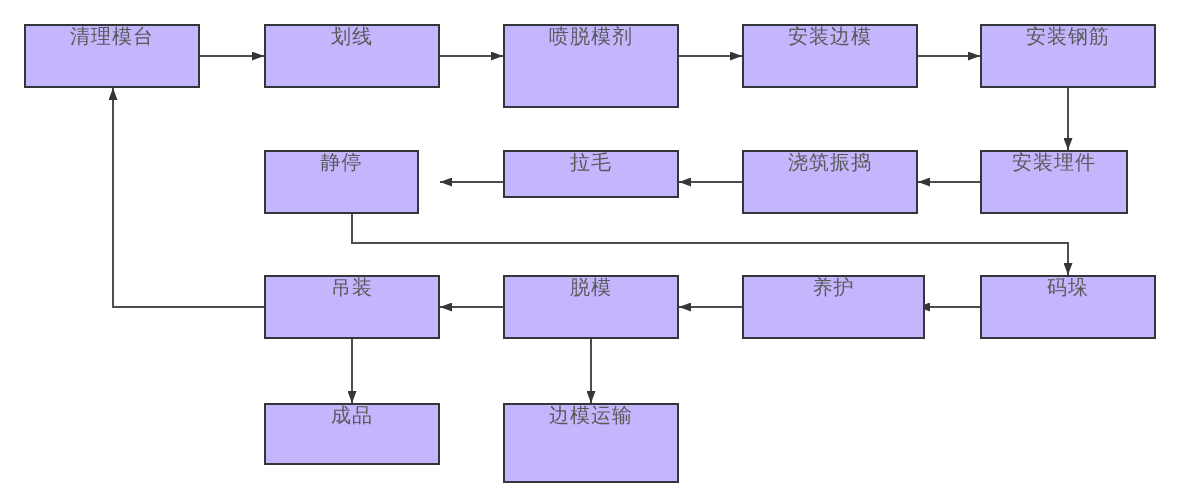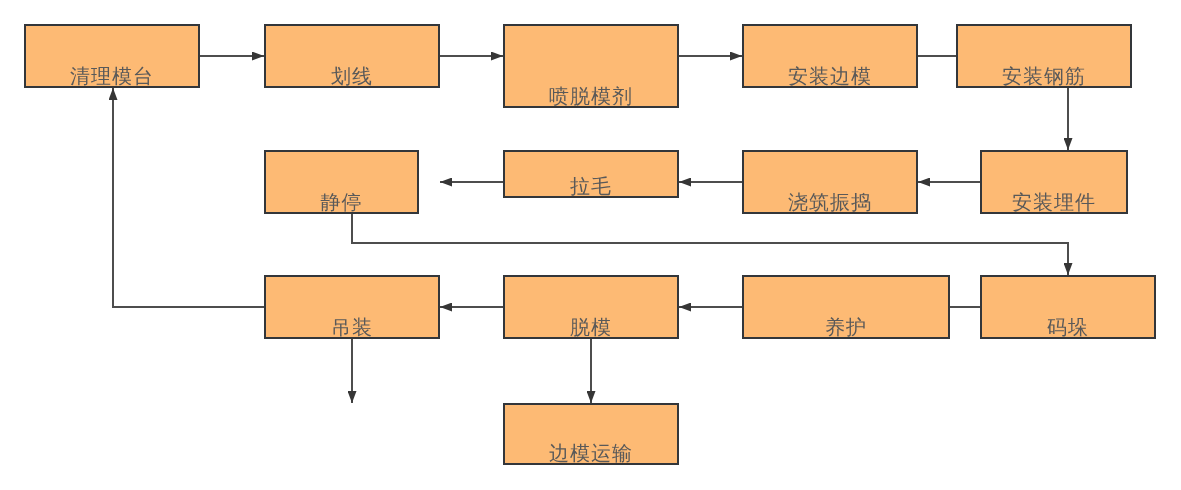--- a/index.html
+++ b/index.html
@@ -19,24 +19,24 @@
     position: absolute;
     left: 0;
     top: 0;
     width: 1181px;
     height: 490px;
     pointer-events: none;
   }
   .node {
     position: absolute;
     box-sizing: border-box;
-    background: #fdba74;
+    background: #c4b5fd;
     border: 2px solid #33363a;
     display: flex;
-    align-items: flex-end;
+    align-items: flex-start;
     justify-content: center;
   }
   .node-label {
     color: #595959;
     font-size: 20px;
     letter-spacing: 1px;
     white-space: nowrap;
     line-height: 1;
     user-select: none;
   }
@@ -76,47 +76,50 @@
     </div>
   <div class="node" style="left:264px; top:24px;  width:176px; height:64px">
       <span class="node-label">划线</span>
     </div>
   <div class="node" style="left:503px; top:24px;  width:176px; height:84px">
       <span class="node-label">喷脱模剂</span>
     </div>
   <div class="node" style="left:742px; top:24px;  width:176px; height:64px">
       <span class="node-label">安装边模</span>
     </div>
-  <div class="node" style="left:956px; top:24px;  width:176px; height:64px">
+  <div class="node" style="left:980px; top:24px;  width:176px; height:64px">
       <span class="node-label">安装钢筋</span>
     </div>
 
   <div class="node" style="left:980px; top:150px; width:148px; height:64px">
       <span class="node-label">安装埋件</span>
     </div>
   <div class="node" style="left:742px; top:150px; width:176px; height:64px">
       <span class="node-label">浇筑振捣</span>
     </div>
   <div class="node" style="left:503px; top:150px; width:176px; height:48px">
       <span class="node-label">拉毛</span>
     </div>
   <div class="node" style="left:264px; top:150px; width:155px; height:64px">
       <span class="node-label">静停</span>
     </div>
 
   <div class="node" style="left:980px; top:275px; width:176px; height:64px">
       <span class="node-label">码垛</span>
     </div>
-  <div class="node" style="left:742px; top:275px; width:208px; height:64px">
+  <div class="node" style="left:742px; top:275px; width:183px; height:64px">
       <span class="node-label">养护</span>
     </div>
   <div class="node" style="left:264px; top:275px; width:176px; height:64px">
       <span class="node-label">吊装</span>
     </div>
   <div class="node" style="left:503px; top:275px; width:176px; height:64px">
       <span class="node-label">脱模</span>
     </div>
 
-  <div class="node" style="left:503px; top:403px; width:176px; height:62px">
+  <div class="node" style="left:264px; top:403px; width:176px; height:62px">
+      <span class="node-label">成品</span>
+    </div>
+  <div class="node" style="left:503px; top:403px; width:176px; height:80px">
       <span class="node-label">边模运输</span>
     </div>
 
 </div>
 
 </body></html>

